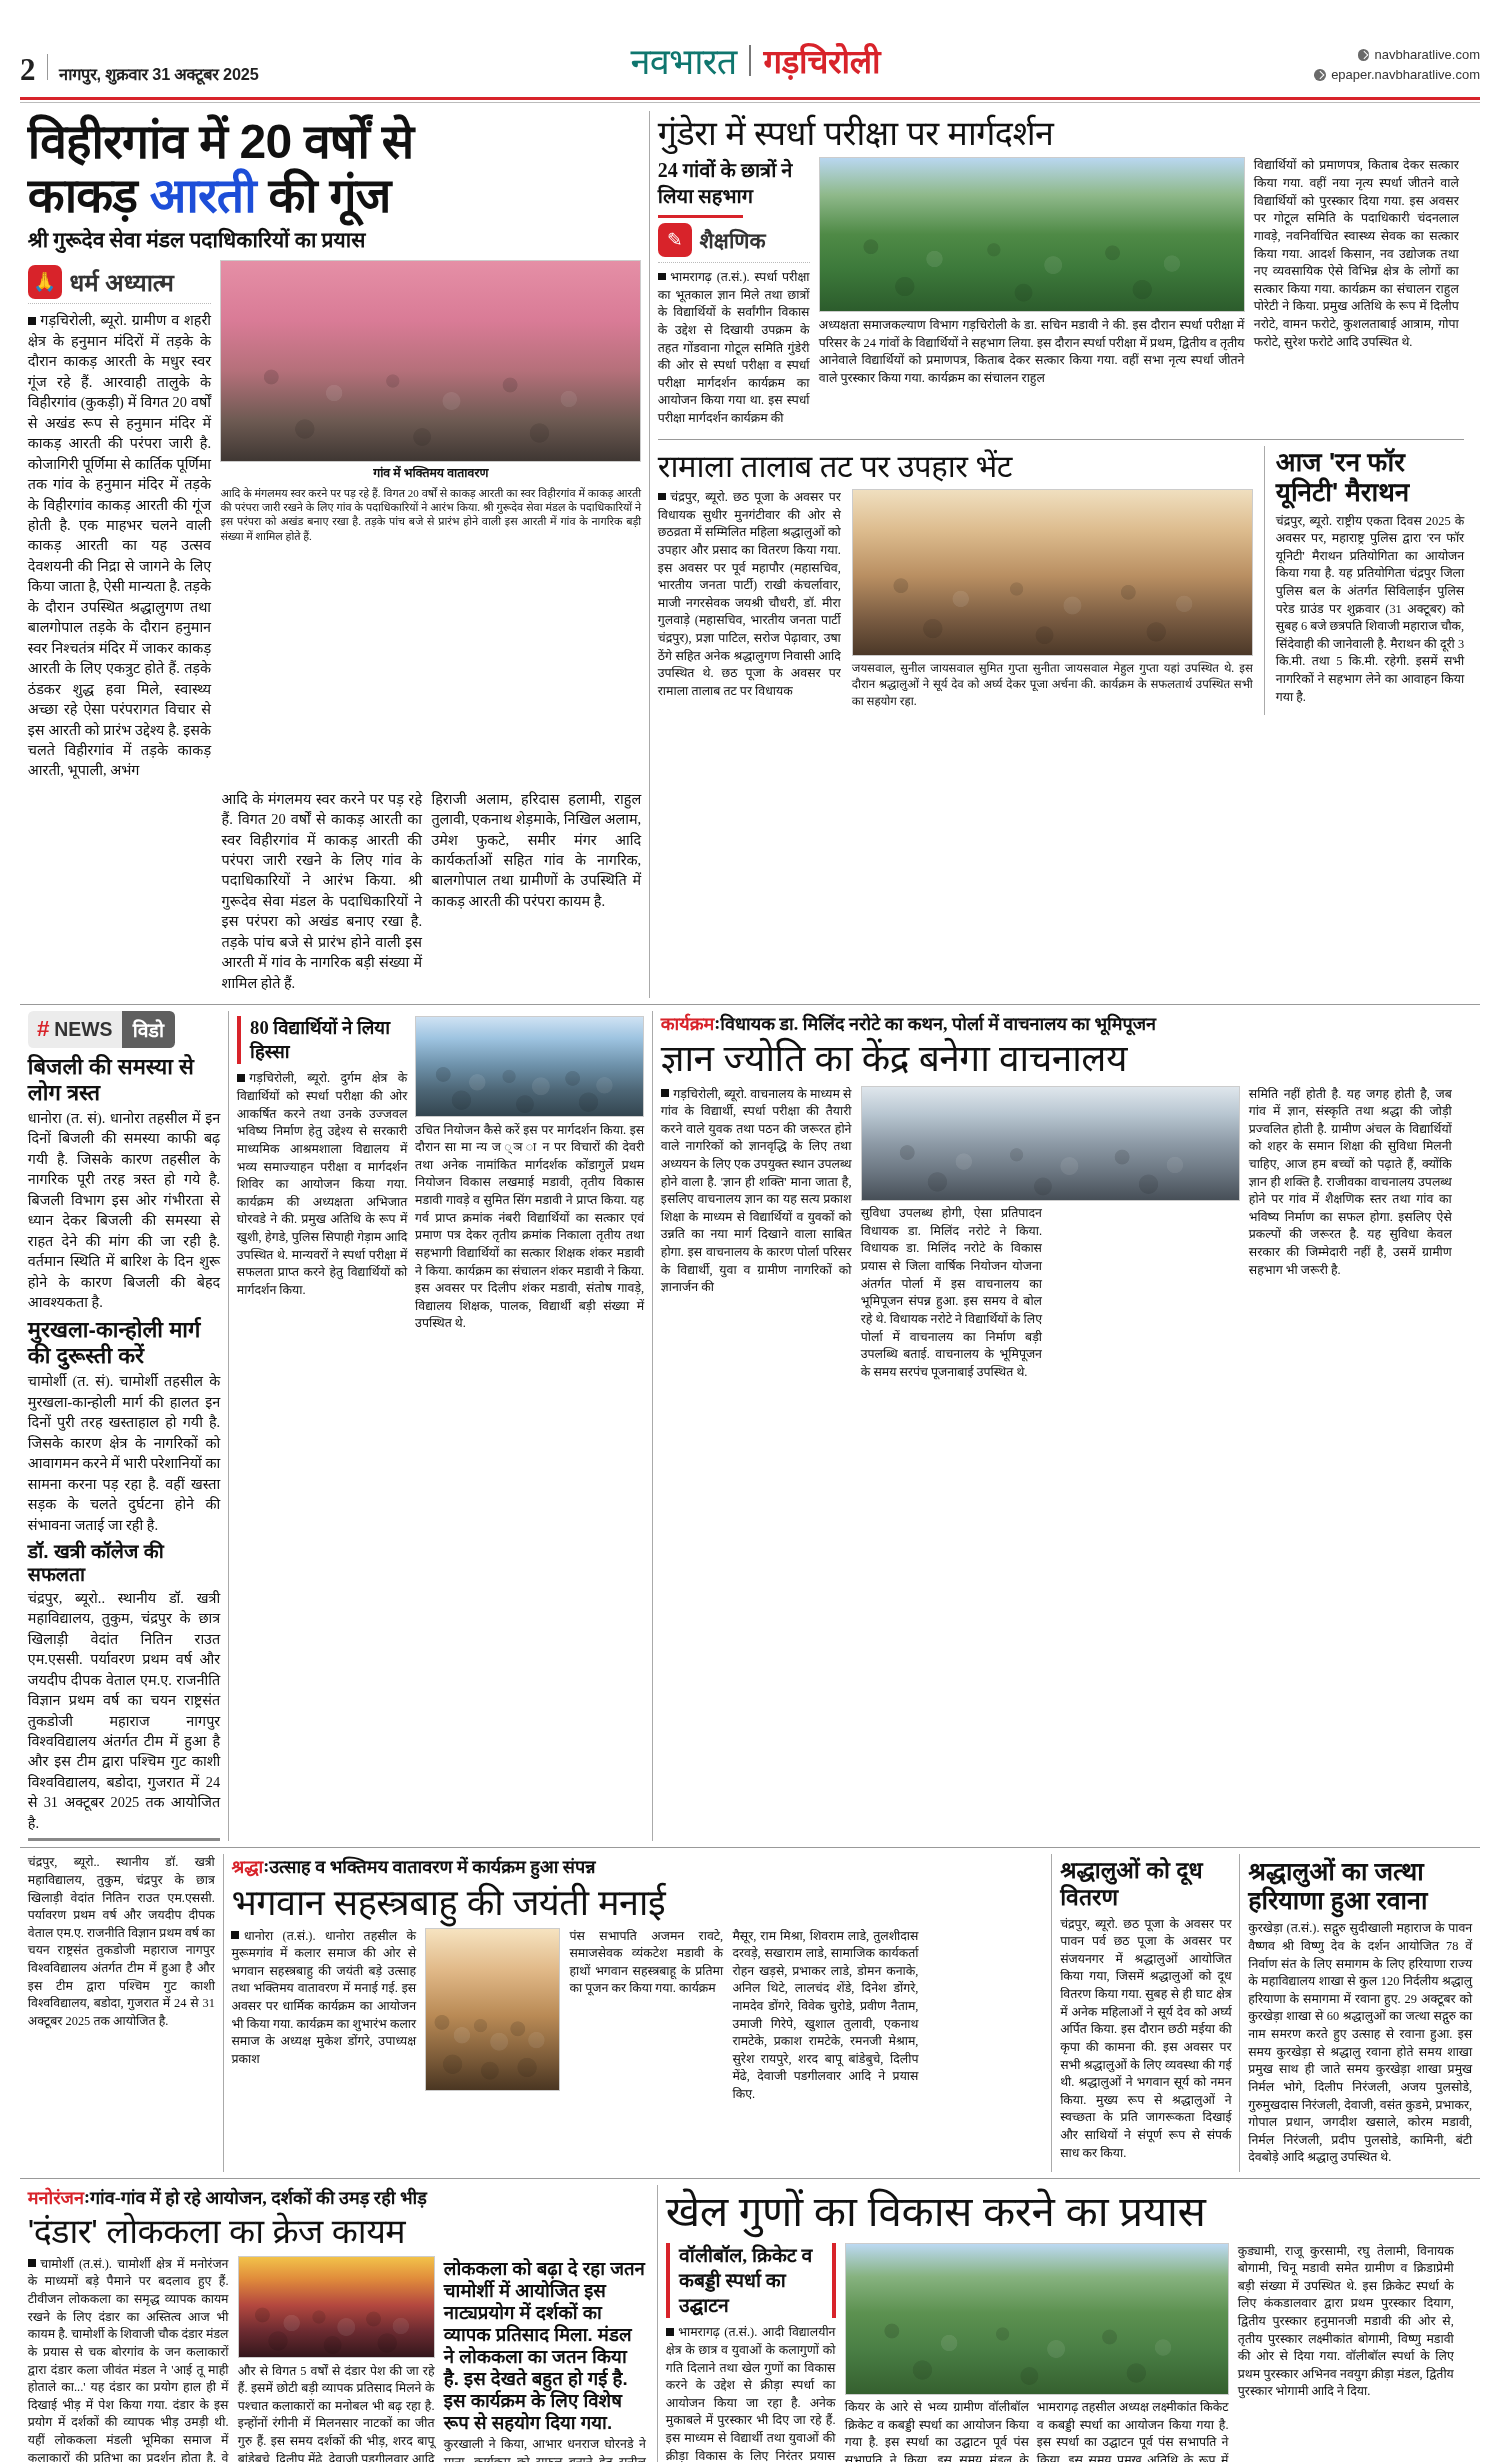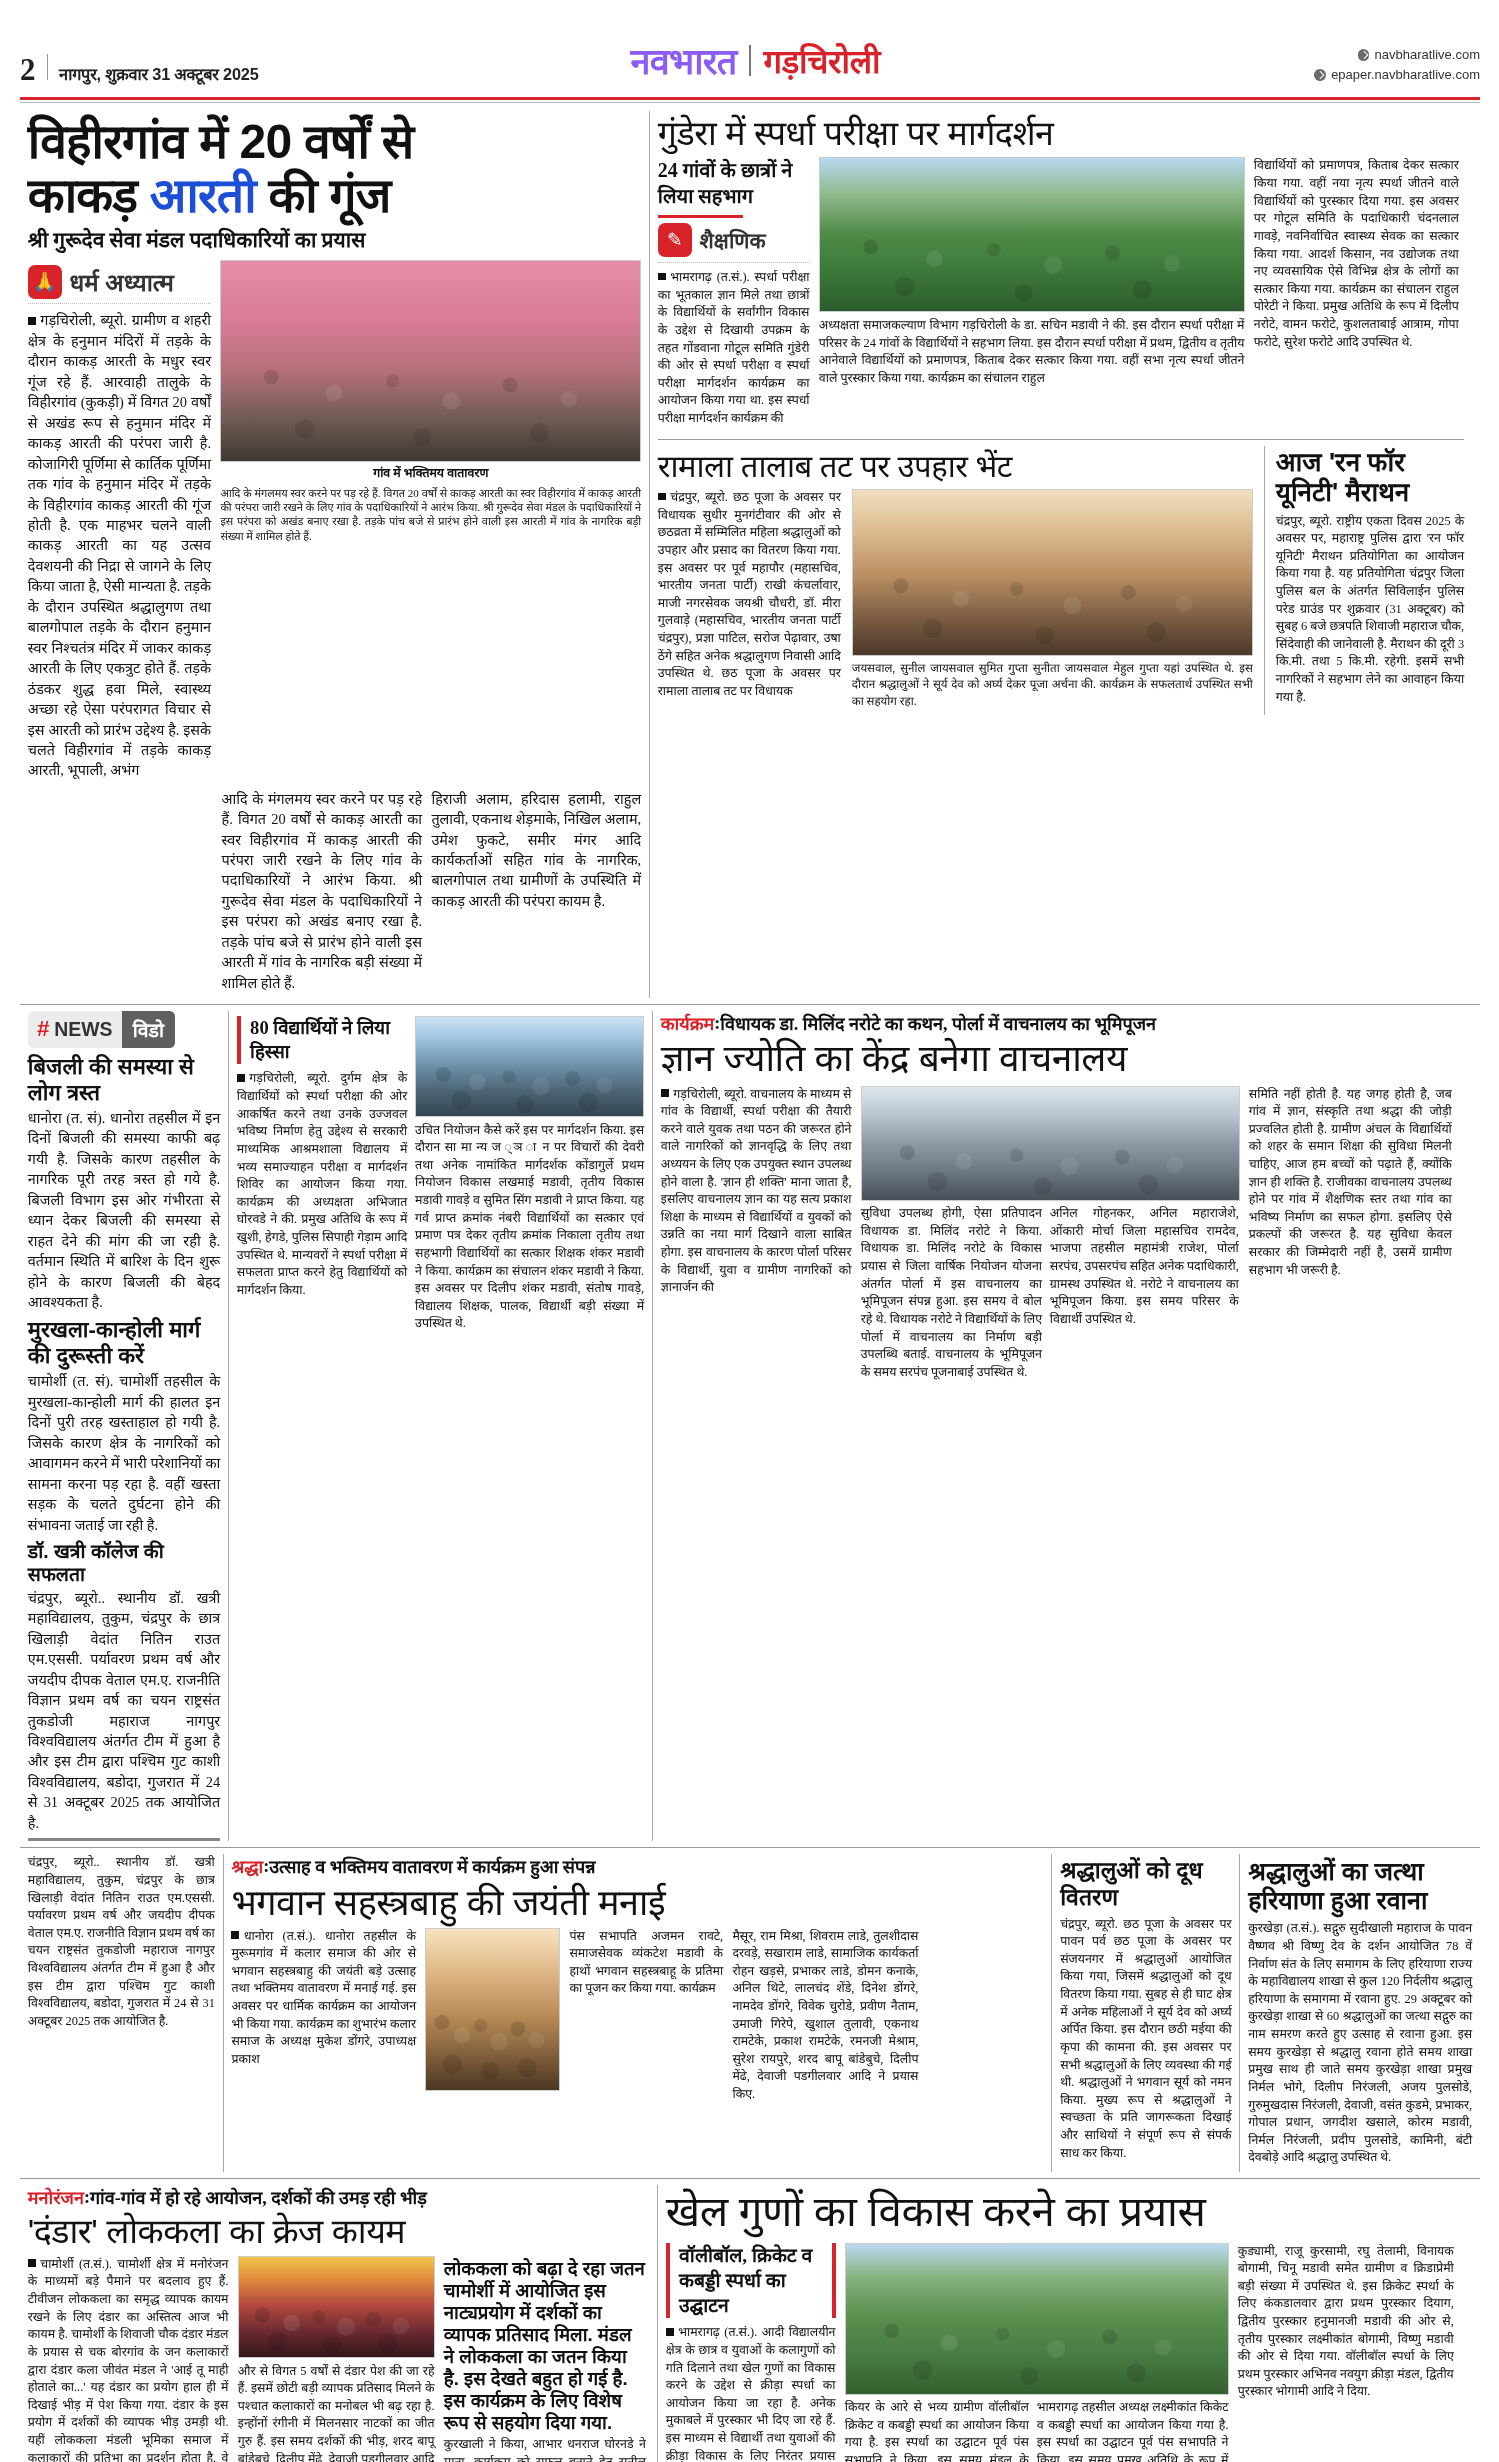--- a/index.html
+++ b/index.html
@@ -15,21 +15,21 @@
   }
   .page { width:1500px; height:2462px; position:relative; padding:0 20px; }
 
   
   .masthead { display:flex; align-items:flex-end; justify-content:space-between; padding:36px 0 9.3px; }
   .mh-left { display:flex; align-items:baseline; gap:11px; }
   .pageno { font-size:31px; font-weight:700; font-family:"Liberation Serif",serif; color:#222; line-height:1; }
   .mh-sep { width:1.6px; height:26px; background:#999; display:inline-block; }
   .dateline { font-size:16.3px; font-weight:700; color:#222; font-family:"Liberation Sans", sans-serif; letter-spacing:-0.2px; }
   .mh-center { display:flex; align-items:center; gap:12.4px; transform:translateX(-31px); }
-  .brand { font-size:36px; font-weight:700; letter-spacing:-0.8px; color:#8b5cf6; font-family:"Liberation Sans", sans-serif; }
+  .brand { font-size:36px; font-weight:400; letter-spacing:-0.8px; color:#0f766e; font-family:"Liberation Sans", sans-serif; }
   .brand-bar { width:2.3px; height:31px; background:#777; }
   .edition { font-size:33px; font-weight:700; color:#d8232a; font-family:"Liberation Sans", sans-serif; letter-spacing:-0.4px; }
   .mh-right { font-size:13px; color:#333; text-align:right; line-height:1.55; font-family:"Liberation Sans", sans-serif; }
   .mh-right div { display:flex; align-items:center; gap:5.4px; justify-content:flex-end; }
   .globe { width:11.6px; height:11.6px; border-radius:50%; background:#6a6a6a; display:inline-block; position:relative; flex:0 0 auto; }
   .globe:after { content:""; position:absolute; left:3.1px; top:3.1px; width:5.4px; height:5.4px; border-top:1.6px solid #fff; border-right:1.6px solid #fff; transform:rotate(45deg); }
   .rule-red { height:2.3px; background:#d8232a; margin:3.1px 0 0; }
   .rule-thin { height:0.8px; background:#bbb; margin-top:2.3px; }
 
   
@@ -259,23 +259,20 @@
           <p class="body" style="font-size:12.4px;"><span class="sq"></span><span>गड़चिरोली, ब्यूरो. वाचनालय के माध्यम से गांव के विद्यार्थी, स्पर्धा परीक्षा की तैयारी करने वाले युवक तथा पठन की जरूरत होने वाले नागरिकों को ज्ञानवृद्धि के लिए तथा अध्ययन के लिए एक उपयुक्त स्थान उपलब्ध होने वाला है. 'ज्ञान ही शक्ति' माना जाता है, इसलिए वाचनालय ज्ञान का यह सत्य प्रकाश शिक्षा के माध्यम से विद्यार्थियों व युवकों को उन्नति का नया मार्ग दिखाने वाला साबित होगा. इस वाचनालय के कारण पोर्ला परिसर के विद्यार्थी, युवा व ग्रामीण नागरिकों को ज्ञानार्जन की</span></p>
         </div>
         <div style="width:388px; padding-right:9.3px;">
           <div class="photo ph-hall" style="height:115px;">
               <div class="grain"></div>
             </div>
           <div class="row" style="margin-top:4.7px;">
             <div style="width:189px; padding-right:7.8px;">
               <p class="body" style="font-size:12.4px;">सुविधा उपलब्ध होगी, ऐसा प्रतिपादन विधायक डा. मिलिंद नरोटे ने किया. विधायक डा. मिलिंद नरोटे के विकास प्रयास से जिला वार्षिक नियोजन योजना अंतर्गत पोर्ला में इस वाचनालय का भूमिपूजन संपन्न हुआ. इस समय वे बोल रहे थे. विधायक नरोटे ने विद्यार्थियों के लिए पोर्ला में वाचनालय का निर्माण बड़ी उपलब्धि बताई. वाचनालय के भूमिपूजन के समय सरपंच पूजनाबाई उपस्थित थे.</p>
             </div>
-            <div style="width:189px;">
-              <p class="body" style="font-size:12.4px;">अनिल गोहनकर, अनिल महाराजेशे, ओंकारी मोर्चा जिला महासचिव रामदेव, भाजपा तहसील महामंत्री राजेश, पोर्ला सरपंच, उपसरपंच सहित अनेक पदाधिकारी, ग्रामस्थ उपस्थित थे. नरोटे ने वाचनालय का भूमिपूजन किया. इस समय परिसर के विद्यार्थी उपस्थित थे.</p>
-            </div>
           </div>
         </div>
         <div style="width:203px;">
           <p class="body" style="font-size:12.4px;">समिति नहीं होती है. यह जगह होती है, जब गांव में ज्ञान, संस्कृति तथा श्रद्धा की जोड़ी प्रज्वलित होती है. ग्रामीण अंचल के विद्यार्थियों को शहर के समान शिक्षा की सुविधा मिलनी चाहिए, आज हम बच्चों को पढ़ाते हैं, क्योंकि ज्ञान ही शक्ति है. राजीवका वाचनालय उपलब्ध होने पर गांव में शैक्षणिक स्तर तथा गांव का भविष्य निर्माण का सफल होगा. इसलिए ऐसे प्रकल्पों की जरूरत है. यह सुविधा केवल सरकार की जिम्मेदारी नहीं है, उसमें ग्रामीण सहभाग भी जरूरी है.</p>
         </div>
       </div>
     </div>
   </div>
 
   <div class="hr-thin"></div>

